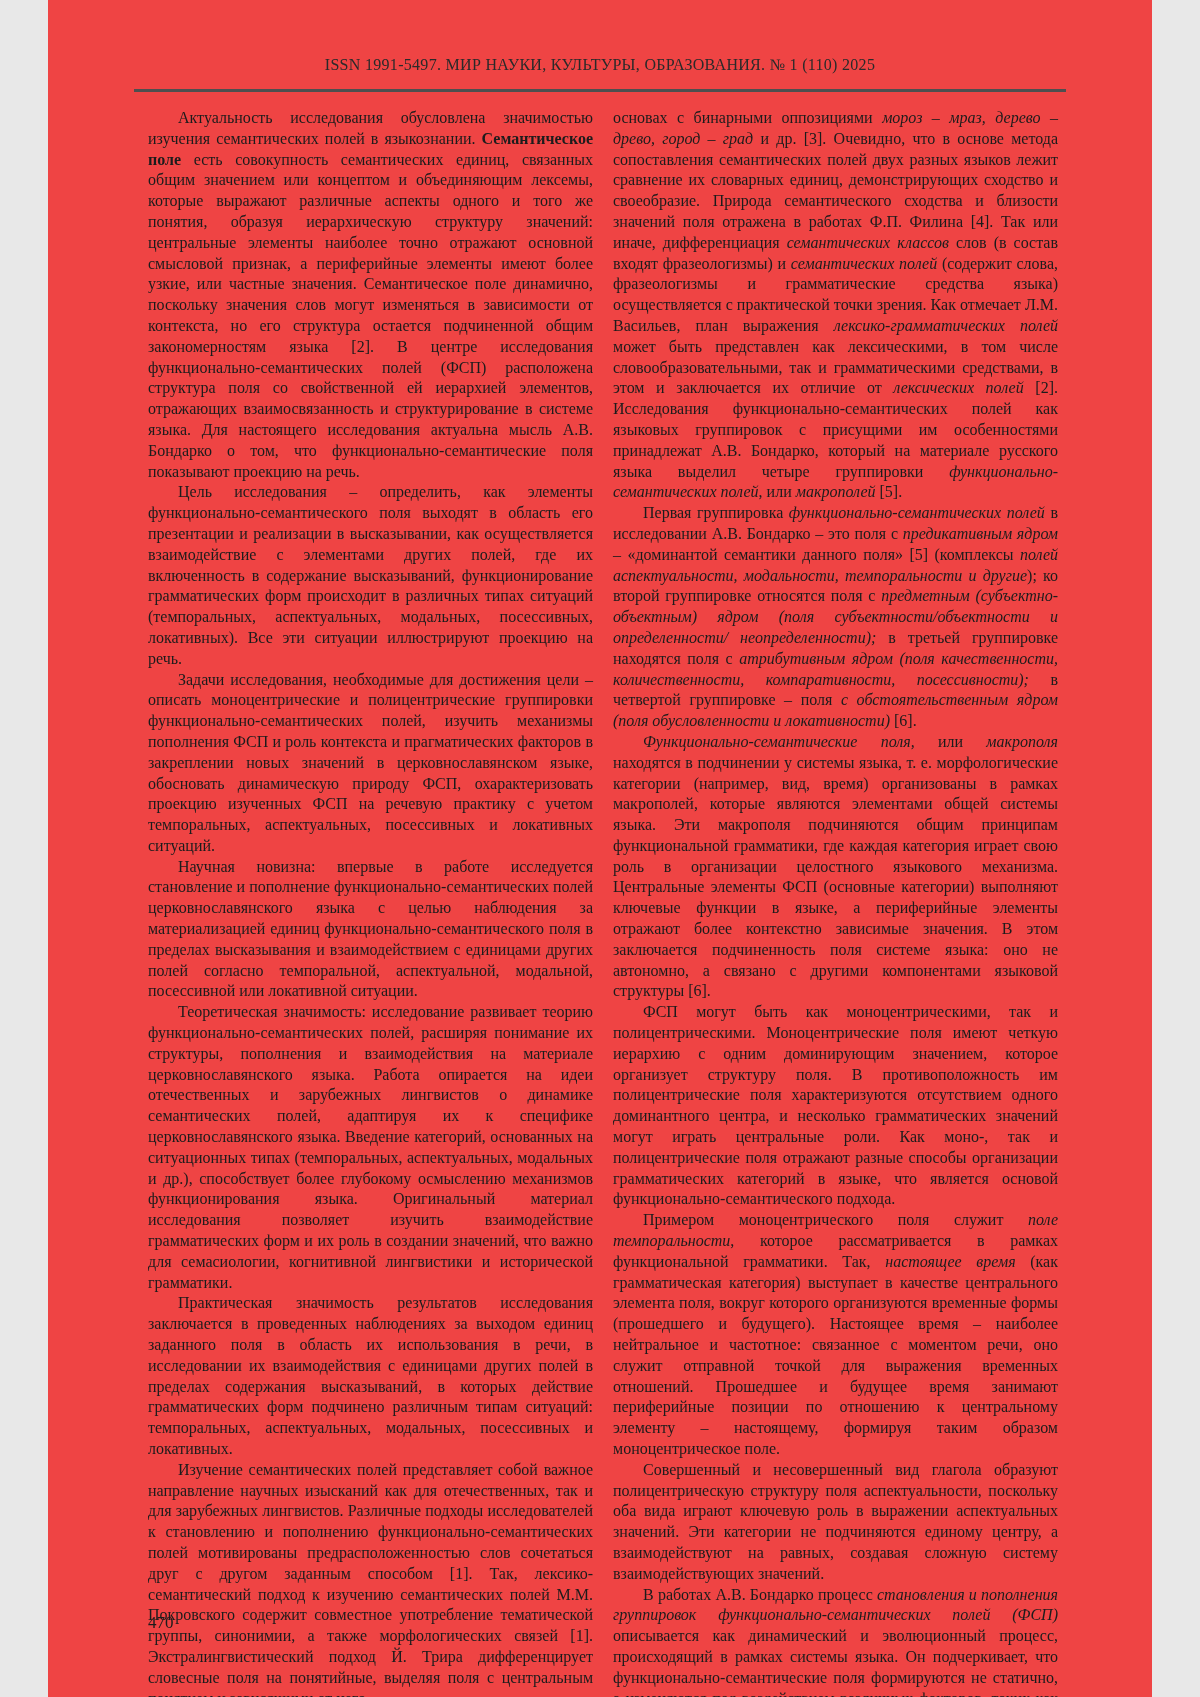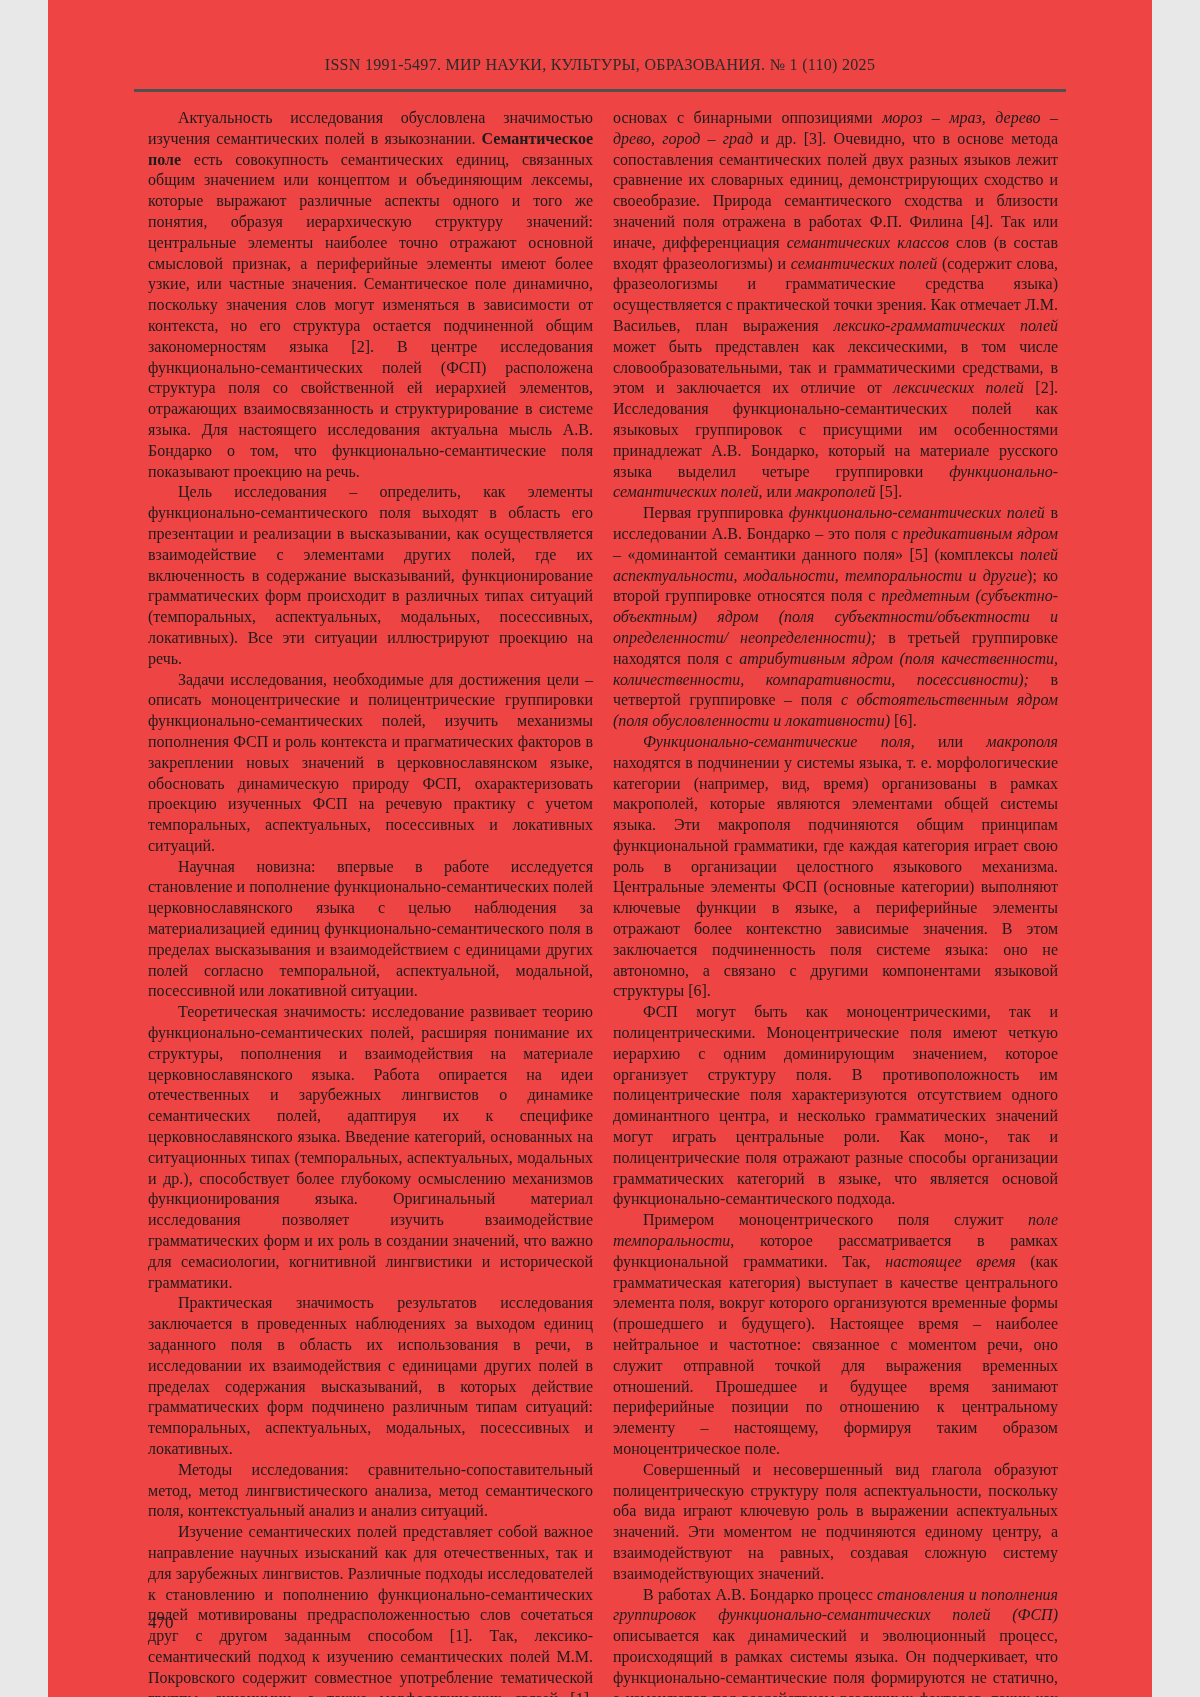--- a/index.html
+++ b/index.html
@@ -59,30 +59,29 @@
   <div class="header-rule"></div>
 
   <div class="columns">
     <div class="col">
         <p class="para"><span>Актуальность исследования обусловлена значимостью изучения семантических полей в языкознании. </span><b>Семантическое поле</b><span> есть совокупность семантических единиц, связанных общим значением или концептом и объединяющим лексемы, которые выражают различные аспекты одного и того же понятия, образуя иерархическую структуру значений: центральные элементы наиболее точно отражают основной смысловой признак, а периферийные элементы имеют более узкие, или частные значения. Семантическое поле динамично, поскольку значения слов могут изменяться в зависимости от контекста, но его структура остается подчиненной общим закономерностям языка [2]. В центре исследования функционально-семантических полей (ФСП) расположена структура поля со свойственной ей иерархией элементов, отражающих взаимосвязанность и структурирование в системе языка. Для настоящего исследования актуальна мысль А.В. Бондарко о том, что функционально-семантические поля показывают проекцию на речь.</span></p>
         <p class="para"><span>Цель исследования – определить, как элементы функционально-семантического поля выходят в область его презентации и реализации в высказывании, как осуществляется взаимодействие с элементами других полей, где их включенность в содержание высказываний, функционирование грамматических форм происходит в различных типах ситуаций (темпоральных, аспектуальных, модальных, посессивных, локативных). Все эти ситуации иллюстрируют проекцию на речь.</span></p>
         <p class="para"><span>Задачи исследования, необходимые для достижения цели – описать моноцентрические и полицентрические группировки функционально-семантических полей, изучить механизмы пополнения ФСП и роль контекста и прагматических факторов в закреплении новых значений в церковнославянском языке, обосновать динамическую природу ФСП, охарактеризовать проекцию изученных ФСП на речевую практику с учетом темпоральных, аспектуальных, посессивных и локативных ситуаций.</span></p>
         <p class="para"><span>Научная новизна: впервые в работе исследуется становление и пополнение функционально-семантических полей церковнославянского языка с целью наблюдения за материализацией единиц функционально-семантического поля в пределах высказывания и взаимодействием с единицами других полей согласно темпоральной, аспектуальной, модальной, посессивной или локативной ситуации.</span></p>
         <p class="para"><span>Теоретическая значимость: исследование развивает теорию функционально-семантических полей, расширяя понимание их структуры, пополнения и взаимодействия на материале церковнославянского языка. Работа опирается на идеи отечественных и зарубежных лингвистов о динамике семантических полей, адаптируя их к специфике церковнославянского языка. Введение категорий, основанных на ситуационных типах (темпоральных, аспектуальных, модальных и др.), способствует более глубокому осмыслению механизмов функционирования языка. Оригинальный материал исследования позволяет изучить взаимодействие грамматических форм и их роль в создании значений, что важно для семасиологии, когнитивной лингвистики и исторической грамматики.</span></p>
         <p class="para"><span>Практическая значимость результатов исследования заключается в проведенных наблюдениях за выходом единиц заданного поля в область их использования в речи, в исследовании их взаимодействия с единицами других полей в пределах содержания высказываний, в которых действие грамматических форм подчинено различным типам ситуаций: темпоральных, аспектуальных, модальных, посессивных и локативных.</span></p>
-        <p class="para"><span>Методы исследования: сравнительно-сопоставительный метод, метод лингвистического анализа, метод семантического поля, контекстуальный анализ и анализ ситуаций.</span></p>
         <p class="para"><span>Изучение семантических полей представляет собой важное направление научных изысканий как для отечественных, так и для зарубежных лингвистов. Различные подходы исследователей к становлению и пополнению функционально-семантических полей мотивированы предрасположенностью слов сочетаться друг с другом заданным способом [1]. Так, лексико-семантический подход к изучению семантических полей М.М. Покровского содержит совместное употребление тематической группы, синонимии, а также морфологических связей [1]. Экстралингвистический подход Й. Трира дифференцирует словесные поля на понятийные, выделяя поля с центральным понятием и зависящими от него </span></p>
       </div>
     <div class="col">
         <p class="para no-indent"><span>основах с бинарными оппозициями </span><i>мороз – мраз, дерево – древо, город – град</i><span> и др. [3]. Очевидно, что в основе метода сопоставления семантических полей двух разных языков лежит сравнение их словарных единиц, демонстрирующих сходство и своеобразие. Природа семантического сходства и близости значений поля отражена в работах Ф.П. Филина [4]. Так или иначе, дифференциация </span><i>семантических классов</i><span> слов (в состав входят фразеологизмы) и </span><i>семантических полей</i><span> (содержит слова, фразеологизмы и грамматические средства языка) осуществляется с практической точки зрения. Как отмечает Л.М. Васильев, план выражения </span><i>лексико-грамматических полей</i><span> может быть представлен как лексическими, в том числе словообразовательными, так и грамматическими средствами, в этом и заключается их отличие от </span><i>лексических полей</i><span> [2]. Исследования функционально-семантических полей как языковых группировок с присущими им особенностями принадлежат А.В. Бондарко, который на материале русского языка выделил четыре группировки </span><i>функционально-семантических полей</i><span>, или </span><i>макрополей</i><span> [5].</span></p>
         <p class="para"><span>Первая группировка </span><i>функционально-семантических полей</i><span> в исследовании А.В. Бондарко – это поля с </span><i>предикативным ядром</i><span> – «доминантой семантики данного поля» [5] (комплексы </span><i>полей аспектуальности, модальности, темпоральности и другие</i><span>); ко второй группировке относятся поля с </span><i>предметным (субъектно-объектным) ядром (поля субъектности/объектности и определенности/ неопределенности);</i><span> в третьей группировке находятся поля с </span><i>атрибутивным ядром (поля качественности, количественности, компаративности, посессивности);</i><span> в четвертой группировке – поля </span><i>с обстоятельственным ядром (поля обусловленности и локативности)</i><span> [6].</span></p>
         <p class="para"><i>Функционально-семантические поля,</i><span> или </span><i>макрополя</i><span> находятся в подчинении у системы языка, т. е. морфологические категории (например, вид, время) организованы в рамках макрополей, которые являются элементами общей системы языка. Эти макрополя подчиняются общим принципам функциональной грамматики, где каждая категория играет свою роль в организации целостного языкового механизма. Центральные элементы ФСП (основные категории) выполняют ключевые функции в языке, а периферийные элементы отражают более контекстно зависимые значения. В этом заключается подчиненность поля системе языка: оно не автономно, а связано с другими компонентами языковой структуры [6].</span></p>
         <p class="para"><span>ФСП могут быть как моноцентрическими, так и полицентрическими. Моноцентрические поля имеют четкую иерархию с одним доминирующим значением, которое организует структуру поля. В противоположность им полицентрические поля характеризуются отсутствием одного доминантного центра, и несколько грамматических значений могут играть центральные роли. Как моно-, так и полицентрические поля отражают разные способы организации грамматических категорий в языке, что является основой функционально-семантического подхода.</span></p>
         <p class="para"><span>Примером моноцентрического поля служит </span><i>поле темпоральности</i><span>, которое рассматривается в рамках функциональной грамматики. Так, </span><i>настоящее время</i><span> (как грамматическая категория) выступает в качестве центрального элемента поля, вокруг которого организуются временные формы (прошедшего и будущего). Настоящее время – наиболее нейтральное и частотное: связанное с моментом речи, оно служит отправной точкой для выражения временных отношений. Прошедшее и будущее время занимают периферийные позиции по отношению к центральному элементу – настоящему, формируя таким образом моноцентрическое поле.</span></p>
-        <p class="para"><span>Совершенный и несовершенный вид глагола образуют полицентрическую структуру поля аспектуальности, поскольку оба вида играют ключевую роль в выражении аспектуальных значений. Эти моментом не подчиняются единому центру, а взаимодействуют на равных, создавая сложную систему взаимодействующих значений.</span></p>
+        <p class="para"><span>Совершенный и несовершенный вид глагола образуют полицентрическую структуру поля аспектуальности, поскольку оба вида играют ключевую роль в выражении аспектуальных значений. Эти категории не подчиняются единому центру, а взаимодействуют на равных, создавая сложную систему взаимодействующих значений.</span></p>
         <p class="para"><span>В работах А.В. Бондарко процесс </span><i>становления и пополнения группировок функционально-семантических полей (ФСП)</i><span> описывается как динамический и эволюционный процесс, происходящий в рамках системы языка. Он подчеркивает, что функционально-семантические поля формируются не статично, а изменяются под воздействием различных факторов, таких как изменения в языке, использование новых языковых средств и расширение семантических возможностей [7].</span></p>
       </div>
   </div>
 
   <div class="footer">
     <span>470</span>
   </div>
 </div>
 
 </body></html>

